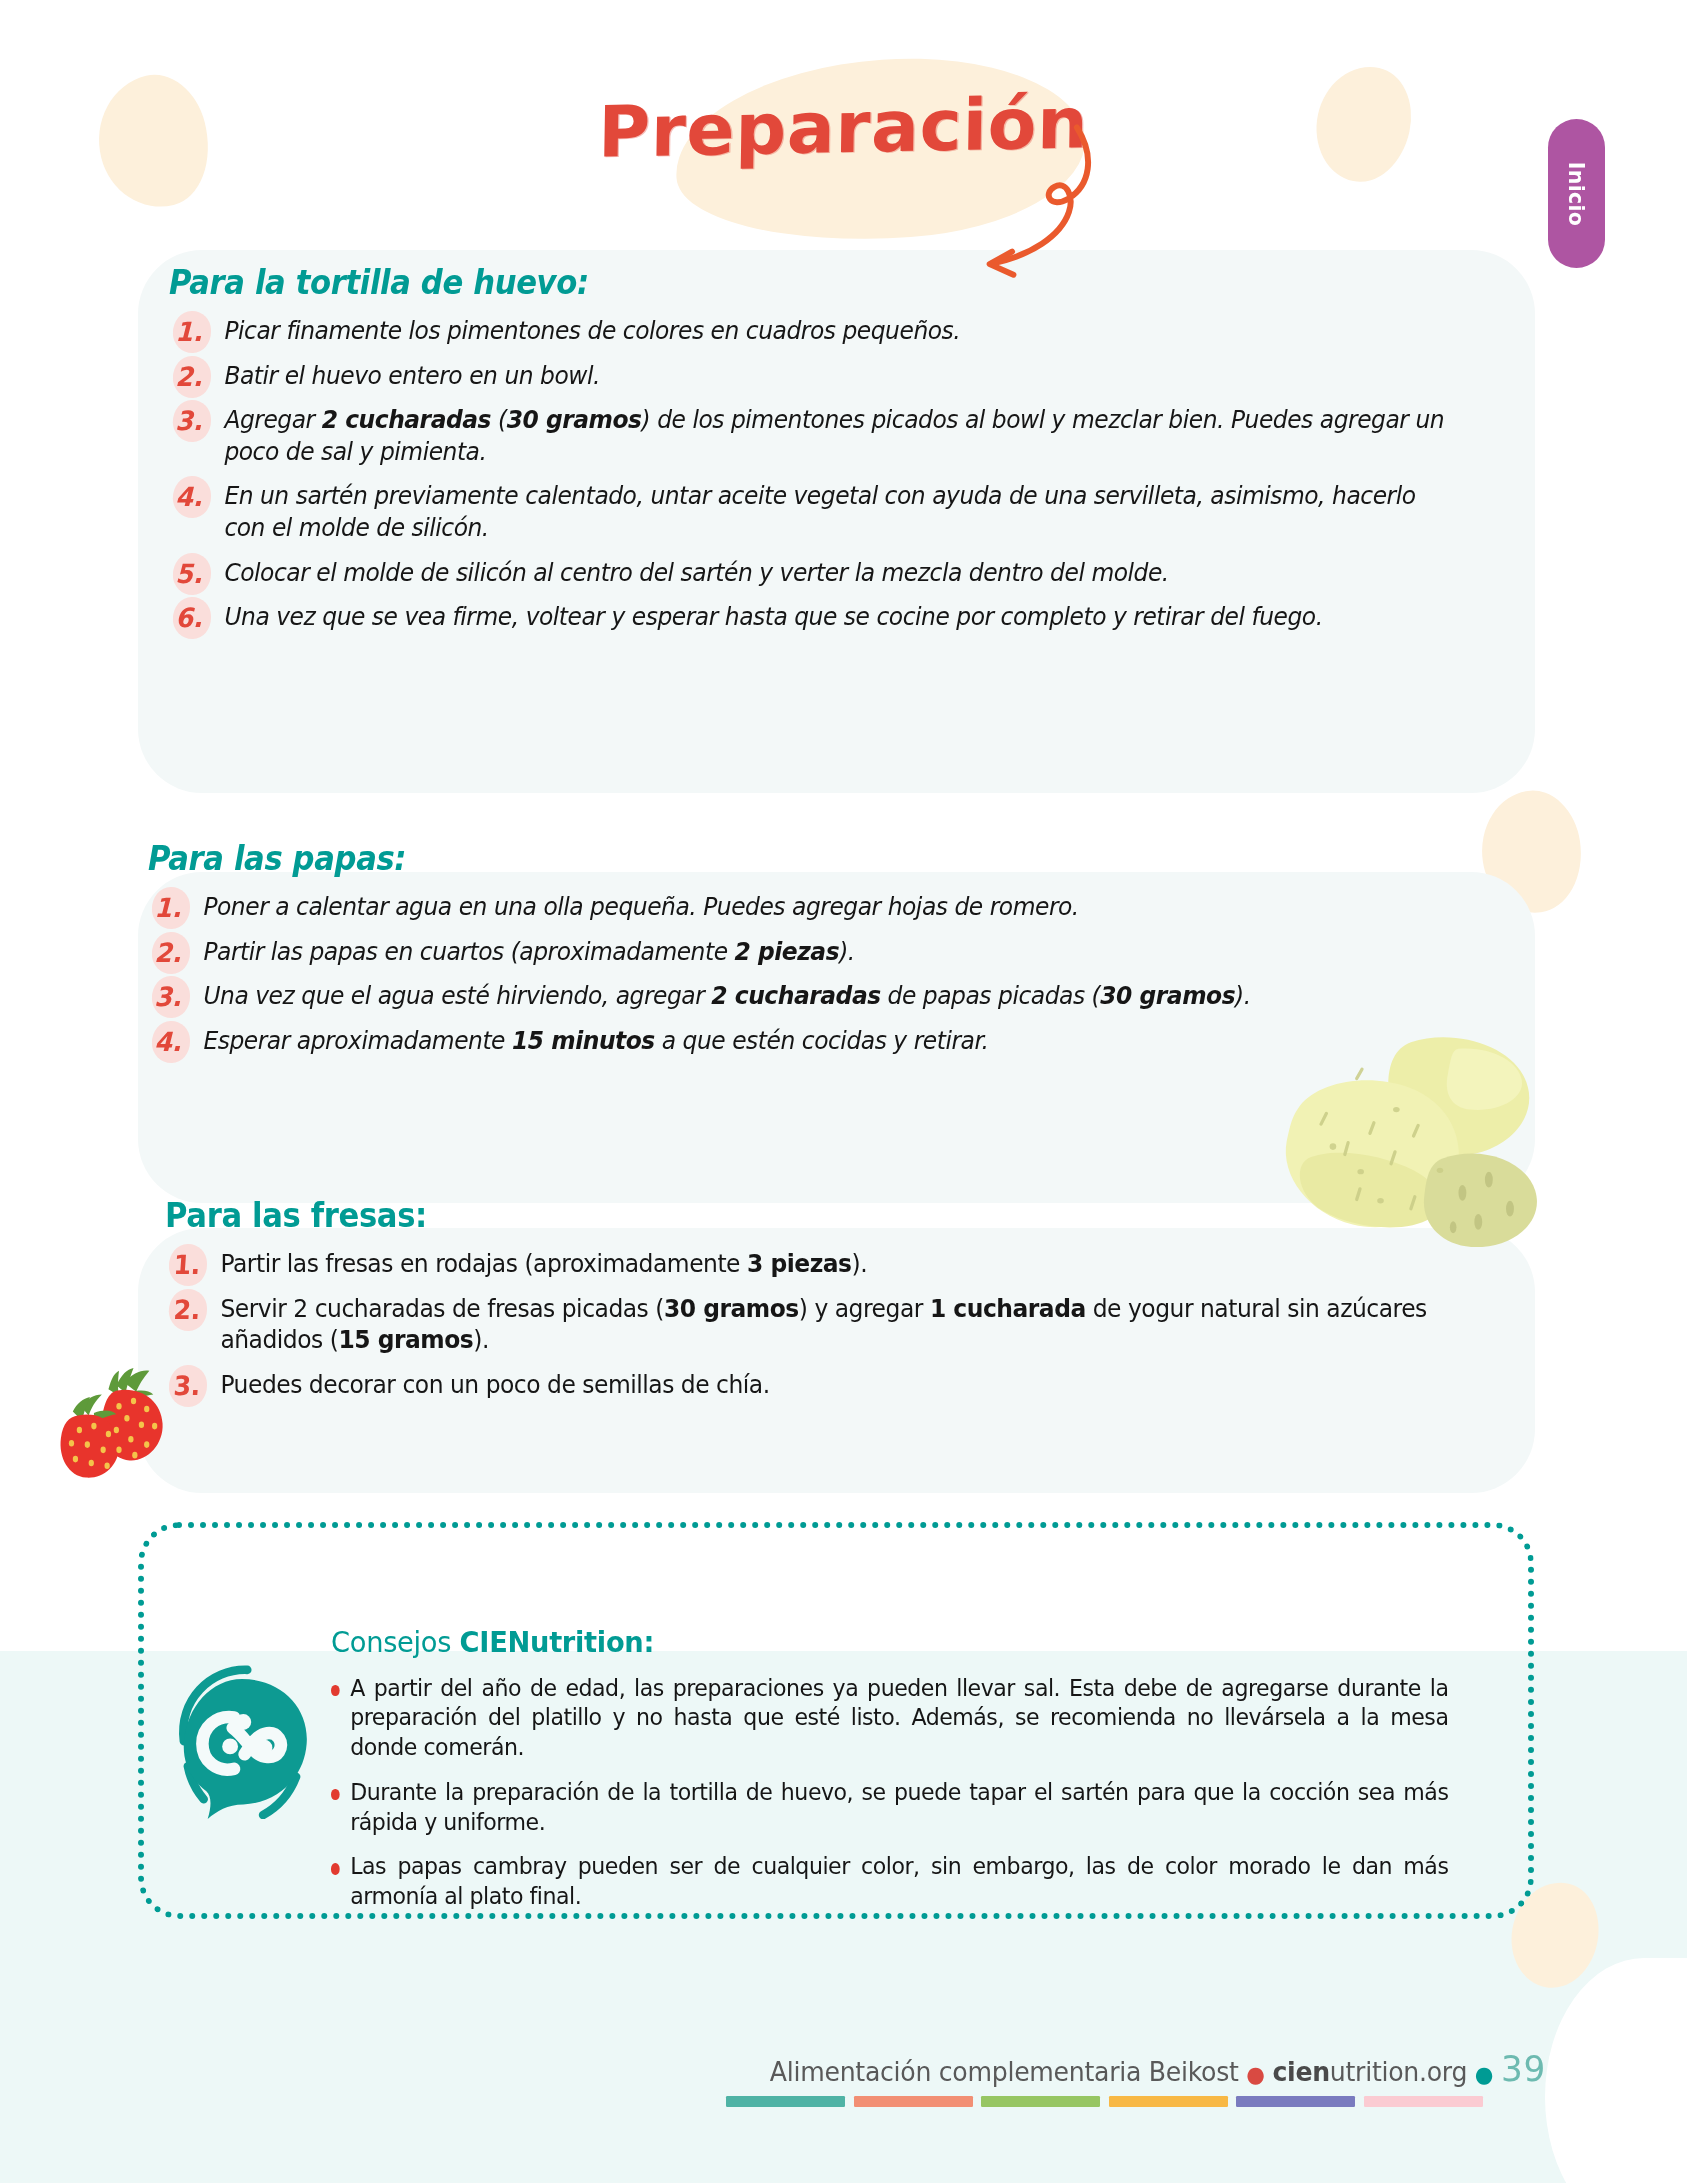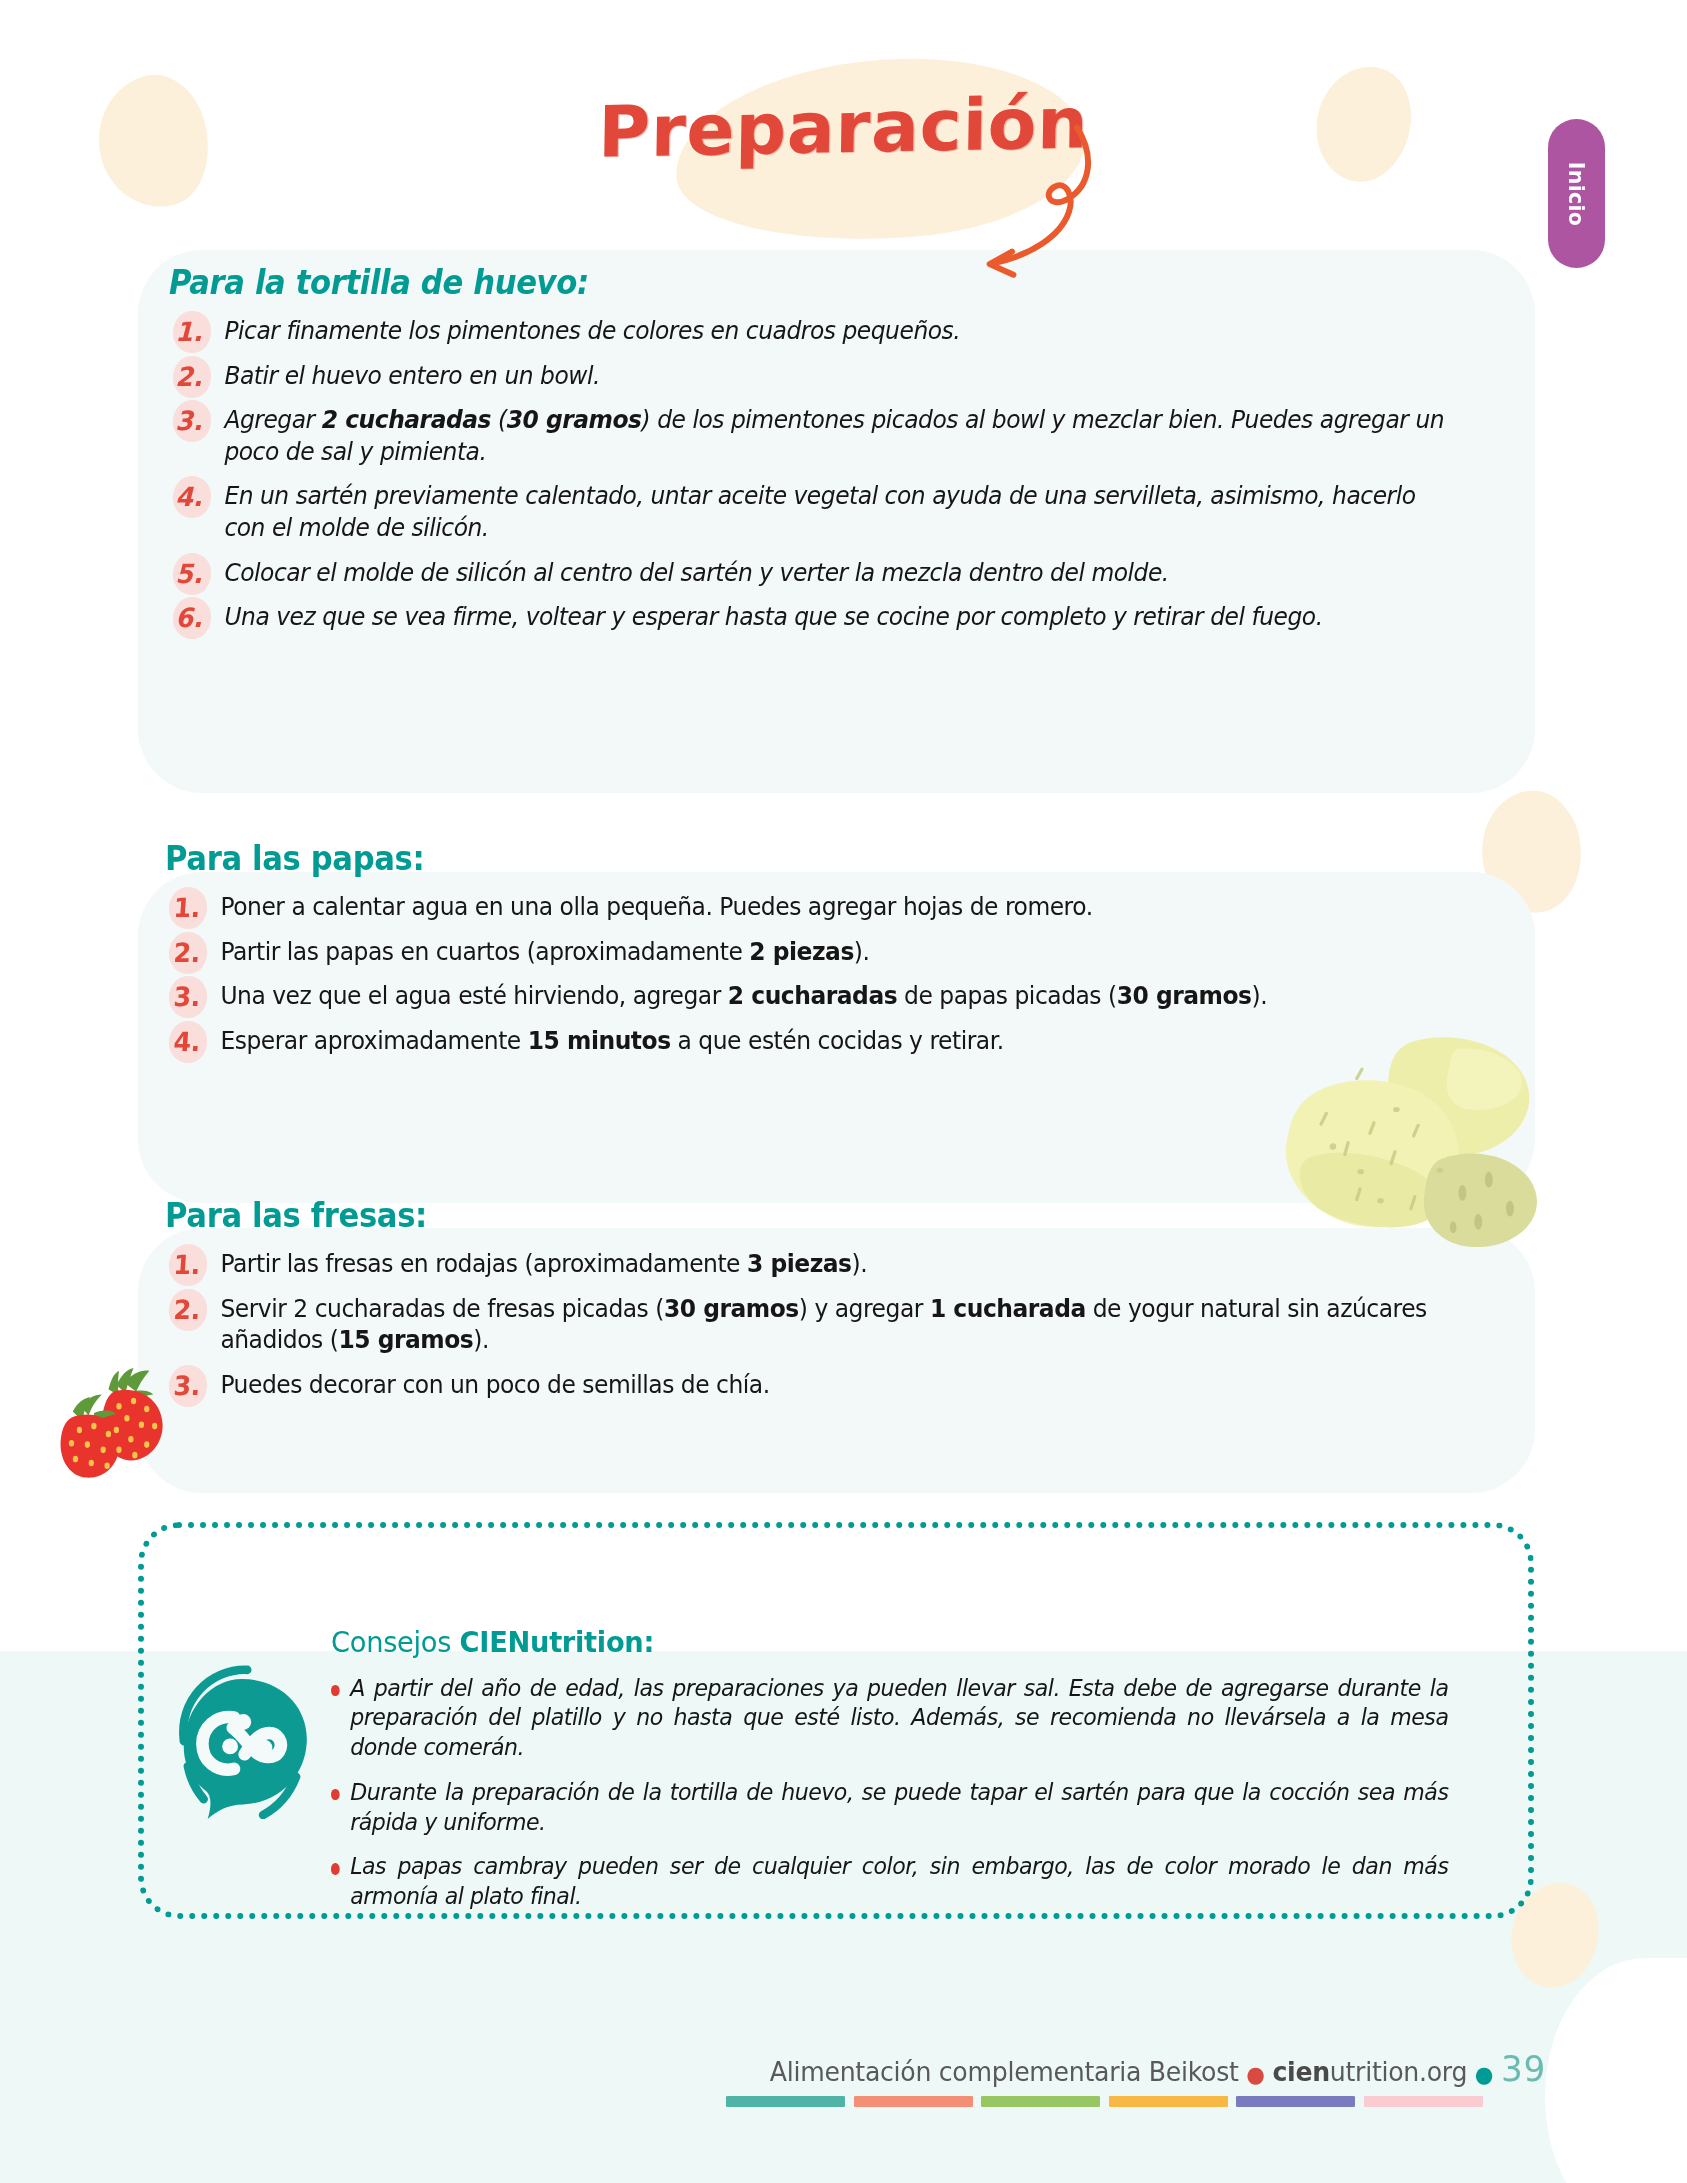--- a/index.html
+++ b/index.html
@@ -129,21 +129,21 @@
     border-radius: 64px;
     z-index: 1;
   }
   #card-tortilla { left: 138px; top: 250px;  width: 1397px; height: 543px; }
   #card-papas    { left: 138px; top: 872px; width: 1397px; height: 331px; }
   #card-fresas   { left: 138px; top: 1228px; width: 1397px; height: 265px; }
 
   
   .section { position: absolute; z-index: 3; }
   #sec-tortilla { left: 169px; top: 263px;  width: 1343px; font-style: italic; }
-  #sec-papas    { left: 165px; top: 839px; width: 1343px; }
+  #sec-papas    { left: 148px; top: 839px; width: 1343px; font-style: italic; }
   #sec-fresas   { left: 165px; top: 1196px; width: 1343px; }
 
   .section-heading {
     font-family: "DejaVu Sans", sans-serif;
     font-weight: bold;
     font-size: 33px;
     color: #019B94;
     letter-spacing: -0.4px;
     margin-bottom: 13.2px;
     transform: scaleX(.93);
@@ -204,21 +204,21 @@
   .tips-title {
     font-family: "DejaVu Sans", sans-serif;
     font-size: 29px;
     color: #019B94;
     letter-spacing: -0.3px;
     margin-bottom: 14.6px;
     transform: scaleX(.94);
     transform-origin: left center;
   }
   .tips-title b { font-weight: bold; }
-  ul.tips { list-style: none; font-style: italic; }
+  ul.tips { list-style: none; }
   ul.tips li {
     position: relative;
     padding-left: 20px;
     margin-bottom: 14.6px;
     font-family: "DejaVu Sans", sans-serif;
     font-size: 23px;
     line-height: 1.30;
     color: #161616;
     letter-spacing: -0.5px;
     text-align: justify;

